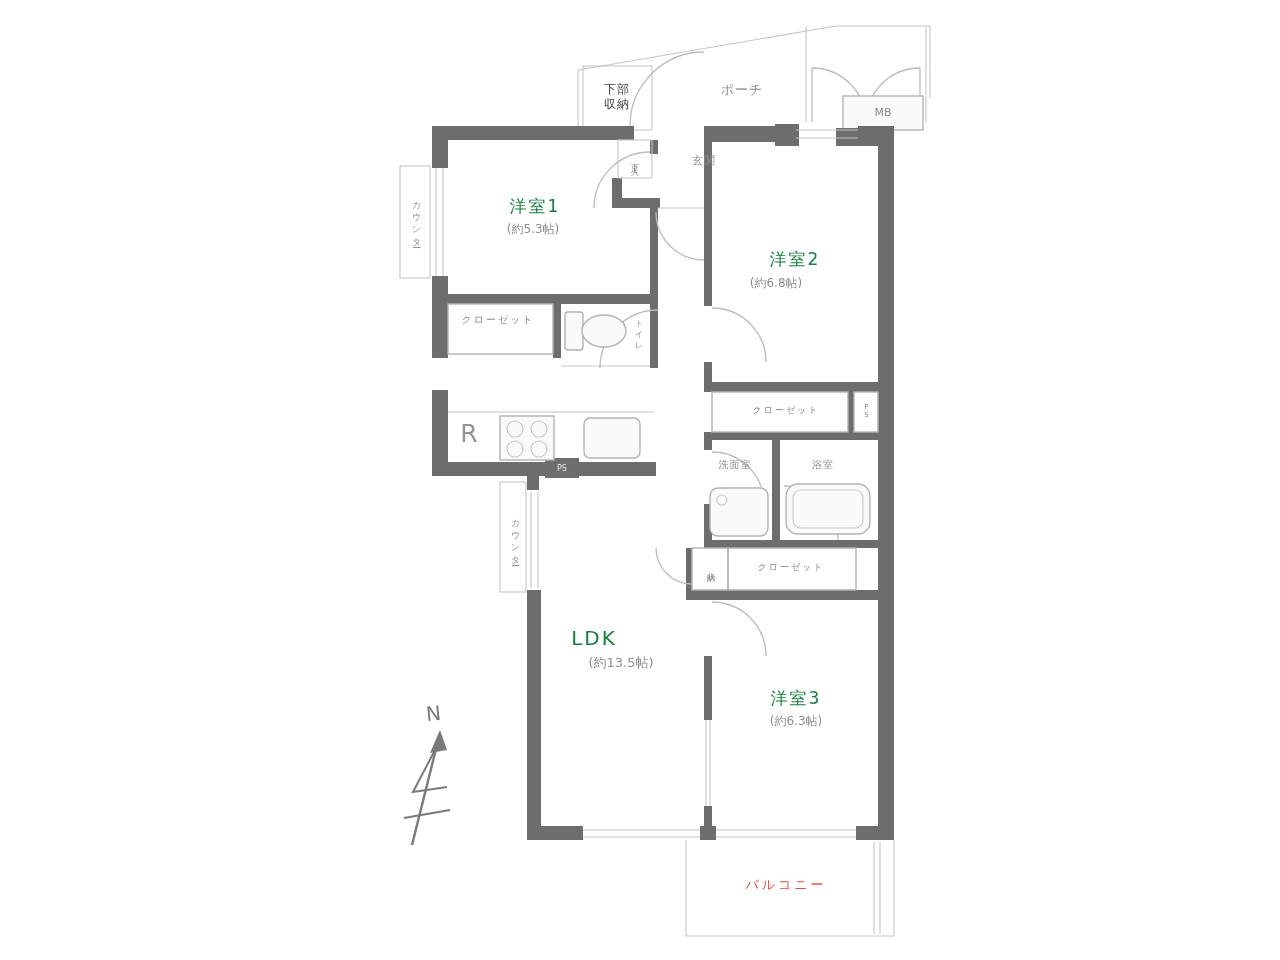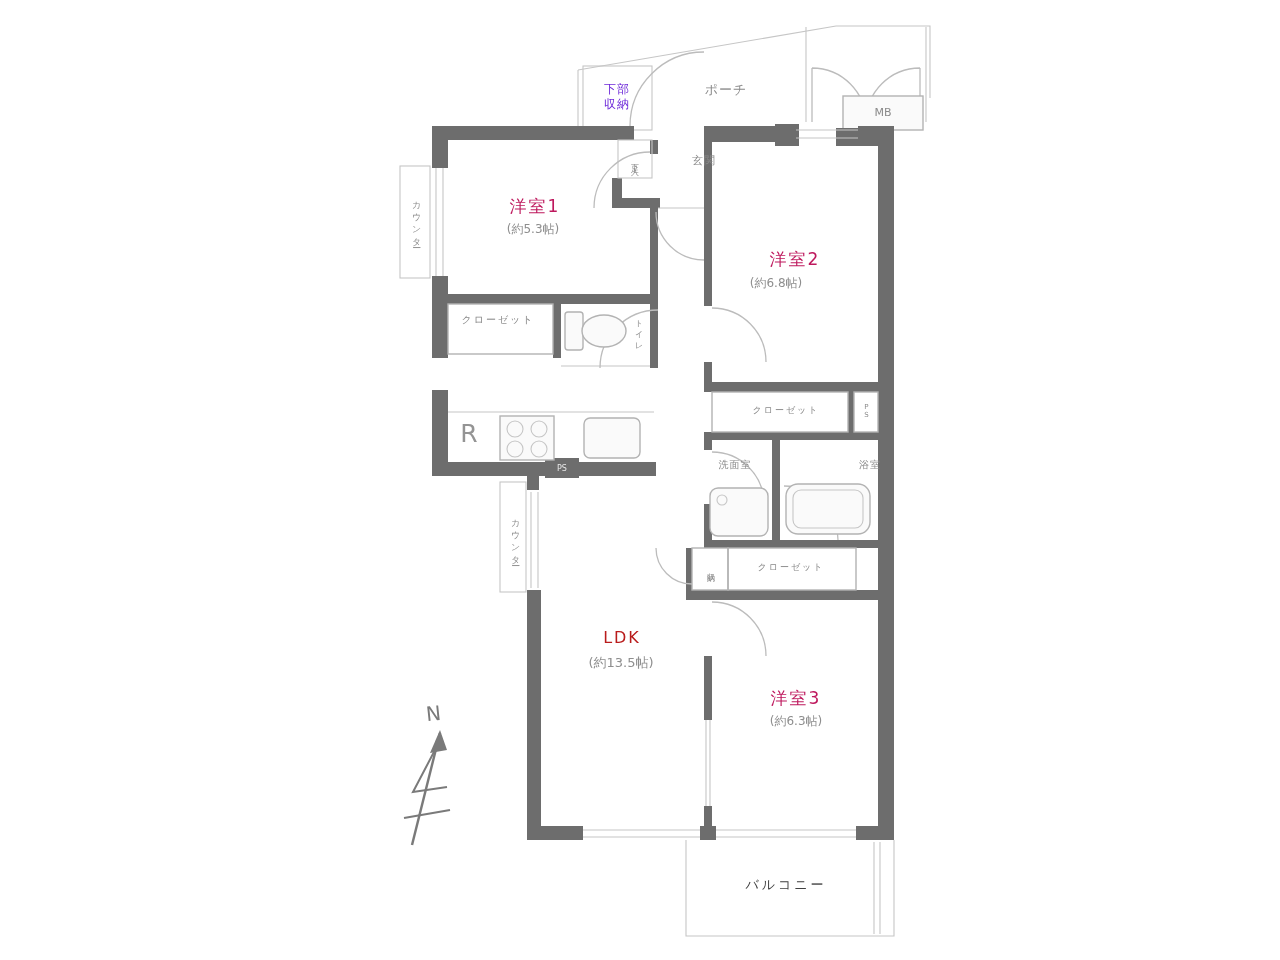--- a/index.html
+++ b/index.html
@@ -7,21 +7,21 @@
         font-family:"DejaVu Sans",sans-serif;}
   #plan svg{position:absolute;left:0;top:0;}
   .wall{fill:#6d6d6d;stroke:none;}
   .thin{fill:none;stroke:#b3b3b3;stroke-width:1.4;}
   .thin2{fill:none;stroke:#c6c6c6;stroke-width:1.1;}
   .fix{fill:#fafafa;stroke:#b3b3b3;stroke-width:1.4;}
   .arc{fill:none;stroke:#bcbcbc;stroke-width:1.3;}
   .label{position:absolute;transform:translate(-50%,-50%);color:#8a8a8a;
          white-space:nowrap;text-align:center;line-height:1.25;letter-spacing:1px;}
   .vert{writing-mode:vertical-rl;text-orientation:upright;letter-spacing:2px;}
-  .room-name{font-size:17px;color:#be185d;letter-spacing:2px;}
+  .room-name{font-size:17px;color:#15803d;letter-spacing:2px;}
   .room-size{font-size:12px;color:#8e8e8e;letter-spacing:0;}
   .small{font-size:10px;}
   .tiny{font-size:8px;}
   .ps-box{position:absolute;background:#6d6d6d;color:#e8e8e8;font-size:8px;
           display:flex;align-items:center;justify-content:center;letter-spacing:0;}
 </style>
 </head>
 <body>
 
 <div id="plan">
@@ -131,53 +131,53 @@
     </g>
 
     <g>
       <path d="M412,845 L440,733" stroke="#7a7a7a" stroke-width="2.4" fill="none"></path>
       <polygon points="440,730 430,753 447,750" fill="#7a7a7a"></polygon>
       <path d="M435,750 L413,792 L447,787" stroke="#7a7a7a" stroke-width="2" fill="none"></path>
       <path d="M404,818 L450,810" stroke="#7a7a7a" stroke-width="2" fill="none"></path>
     </g>
   </svg>
 
-  <div class="label" style="left:617px;top:97px;font-size:12px;color:#6d28d9">
+  <div class="label" style="left:617px;top:97px;font-size:12px;color:#404040">
     <span style="display:block">下部</span>
     <span style="display:block">収納</span>
   </div>
-  <div class="label" style="left:726px;top:90px;font-size:13px">ポーチ</div>
+  <div class="label" style="left:742px;top:90px;font-size:13px">ポーチ</div>
   <div class="label" style="left:883px;top:113px;font-size:11px;letter-spacing:0">MB</div>
   <div class="label vert tiny" style="left:634px;top:160px">下足入</div>
   <div class="label" style="left:704px;top:161px;font-size:11px">玄関</div>
   <div class="label vert" style="left:416px;top:220px;font-size:9px">カウンター</div>
 
   <div class="label room-name" style="left:535px;top:207px">洋室1</div>
   <div class="label room-size" style="left:533px;top:229px">(約5.3帖)</div>
 
   <div class="label room-name" style="left:795px;top:260px">洋室2</div>
   <div class="label room-size" style="left:776px;top:283px">(約6.8帖)</div>
 
   <div class="label small" style="left:498px;top:320px;letter-spacing:2px">クローゼット</div>
   <div class="label vert tiny" style="left:638px;top:331px">トイレ</div>
 
   <div class="label" style="left:469px;top:434px;font-size:25px;color:#949494;letter-spacing:0">R</div>
   <div class="ps-box" style="left:548px;top:461px;width:28px;height:14px">PS</div>
 
   <div class="label" style="left:786px;top:411px;font-size:9px;letter-spacing:2px">クローゼット</div>
   <div class="label vert" style="left:866px;top:411px;font-size:7px;letter-spacing:0">PS</div>
   <div class="label small" style="left:735px;top:465px">洗面室</div>
-  <div class="label small" style="left:870px;top:465px">浴室</div>
+  <div class="label small" style="left:823px;top:465px">浴室</div>
 
   <div class="label vert" style="left:515px;top:538px;font-size:9px">カウンター</div>
   <div class="label vert tiny" style="left:710px;top:568px">収納</div>
   <div class="label" style="left:791px;top:568px;font-size:9px;letter-spacing:2px">クローゼット</div>
 
-  <div class="label" style="left:622px;top:638px;font-size:16px;color:#b91c1c;letter-spacing:2px">LDK</div>
+  <div class="label" style="left:594px;top:638px;font-size:20px;color:#15803d;letter-spacing:2px">LDK</div>
   <div class="label room-size" style="left:621px;top:663px;font-size:13px">(約13.5帖)</div>
 
   <div class="label room-name" style="left:796px;top:699px">洋室3</div>
   <div class="label room-size" style="left:796px;top:721px">(約6.3帖)</div>
 
-  <div class="label" style="left:786px;top:885px;font-size:13px;color:#404040;letter-spacing:3px">バルコニー</div>
+  <div class="label" style="left:786px;top:885px;font-size:13px;color:#ef4444;letter-spacing:3px">バルコニー</div>
 
   <div class="label" style="left:434px;top:714px;font-size:20px;color:#7a7a7a;transform:translate(-50%,-50%) rotate(-6deg)">N</div>
 </div>
 
 </body></html>

